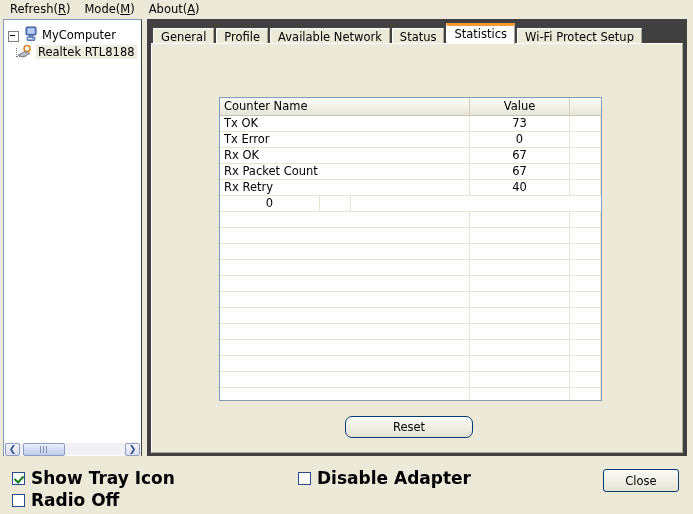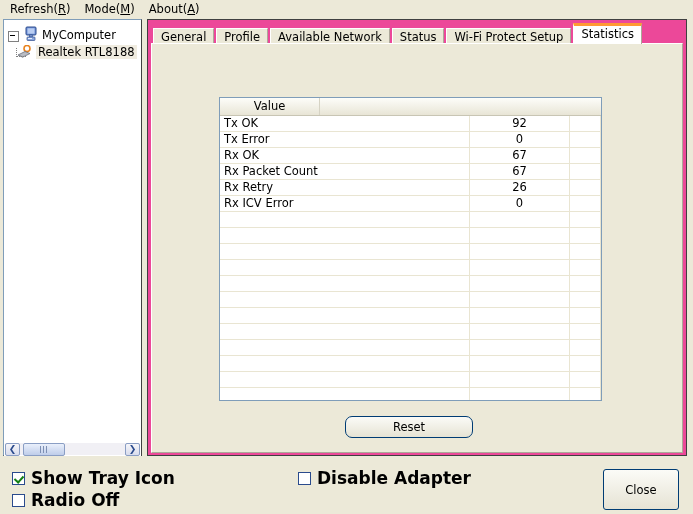--- a/index.html
+++ b/index.html
@@ -128,21 +128,21 @@
   }
   .grip { width: 8px; height: 7px; background:
      repeating-linear-gradient(90deg, #7d8fb3 0 1px, transparent 1px 3px); }
   .sb-track { flex: 1; }
 
   
   .tab-area {
     position: absolute;
     left: 147px; top: 19px;
     width: 540px; height: 437px;
-    background: #ec4899;
+    background: #404040;
     border: 1px solid #404040;
     box-sizing: border-box;
   }
   .tabstrip {
     position: absolute;
     left: 5px; top: 3px;
     display: flex;
     align-items: flex-end;
     height: 21px;
   }
@@ -272,21 +272,21 @@
     left: 3px; top: 1px;
     width: 4px; height: 7px;
     border: solid #148014;
     border-width: 0 2px 2px 0;
     transform: rotate(42deg);
   }
   .cb-label { font-size: 17px; line-height: 14px; cursor: pointer; font-weight: bold; }
   .close-btn {
     position: absolute;
     left: 603px; top: 469px;
-    width: 76px; height: 41px;
+    width: 76px; height: 23px;
     background: linear-gradient(#fbfbf7, #e6e3d4);
     border: 1px solid #003c74;
     border-radius: 3px;
     box-sizing: border-box;
     font-family: "DejaVu Sans", "Liberation Sans", sans-serif;
     font-size: 11.5px;
     color: #000;
     cursor: pointer;
   }
 </style>
@@ -334,59 +334,59 @@
   <div class="sb-btn">❯</div>
 </div>
 
 <div class="tab-area">
 
   <div class="tabstrip">
     <div class="tab">General</div>
     <div class="tab">Profile</div>
     <div class="tab">Available Network</div>
     <div class="tab">Status</div>
+    <div class="tab active">Statistics</div>
     <div class="tab">Wi-Fi Protect Setup</div>
-    <div class="tab active">Statistics</div>
   </div>
 
   <div class="tab-body">
 
     <div class="stats-table">
       <div class="sh-row">
+        <div class="sh-cell col-name">Counter Name</div>
         <div class="sh-cell col-value">Value</div>
         <div class="sh-cell col-pad"></div>
       </div>
 
       <div class="s-row">
         <div class="s-cell col-name">Tx OK</div>
-        <div class="s-cell col-value">92</div>
+        <div class="s-cell col-value">73</div>
         <div class="s-cell col-pad"></div>
       </div>
       <div class="s-row">
         <div class="s-cell col-name">Tx Error</div>
         <div class="s-cell col-value">0</div>
         <div class="s-cell col-pad"></div>
       </div>
       <div class="s-row">
         <div class="s-cell col-name">Rx OK</div>
         <div class="s-cell col-value">67</div>
         <div class="s-cell col-pad"></div>
       </div>
       <div class="s-row">
         <div class="s-cell col-name">Rx Packet Count</div>
         <div class="s-cell col-value">67</div>
         <div class="s-cell col-pad"></div>
       </div>
       <div class="s-row">
         <div class="s-cell col-name">Rx Retry</div>
-        <div class="s-cell col-value">26</div>
-        <div class="s-cell col-pad"></div>
-      </div>
-      <div class="s-row">
-        <div class="s-cell col-name">Rx ICV Error</div>
+        <div class="s-cell col-value">40</div>
+        <div class="s-cell col-pad"></div>
+      </div>
+      <div class="s-row">
         <div class="s-cell col-value">0</div>
         <div class="s-cell col-pad"></div>
       </div>
 
       <div id="empty-rows">
           <div class="s-row">
             <div class="s-cell col-name"></div>
             <div class="s-cell col-value"></div>
             <div class="s-cell col-pad"></div>
           </div>

